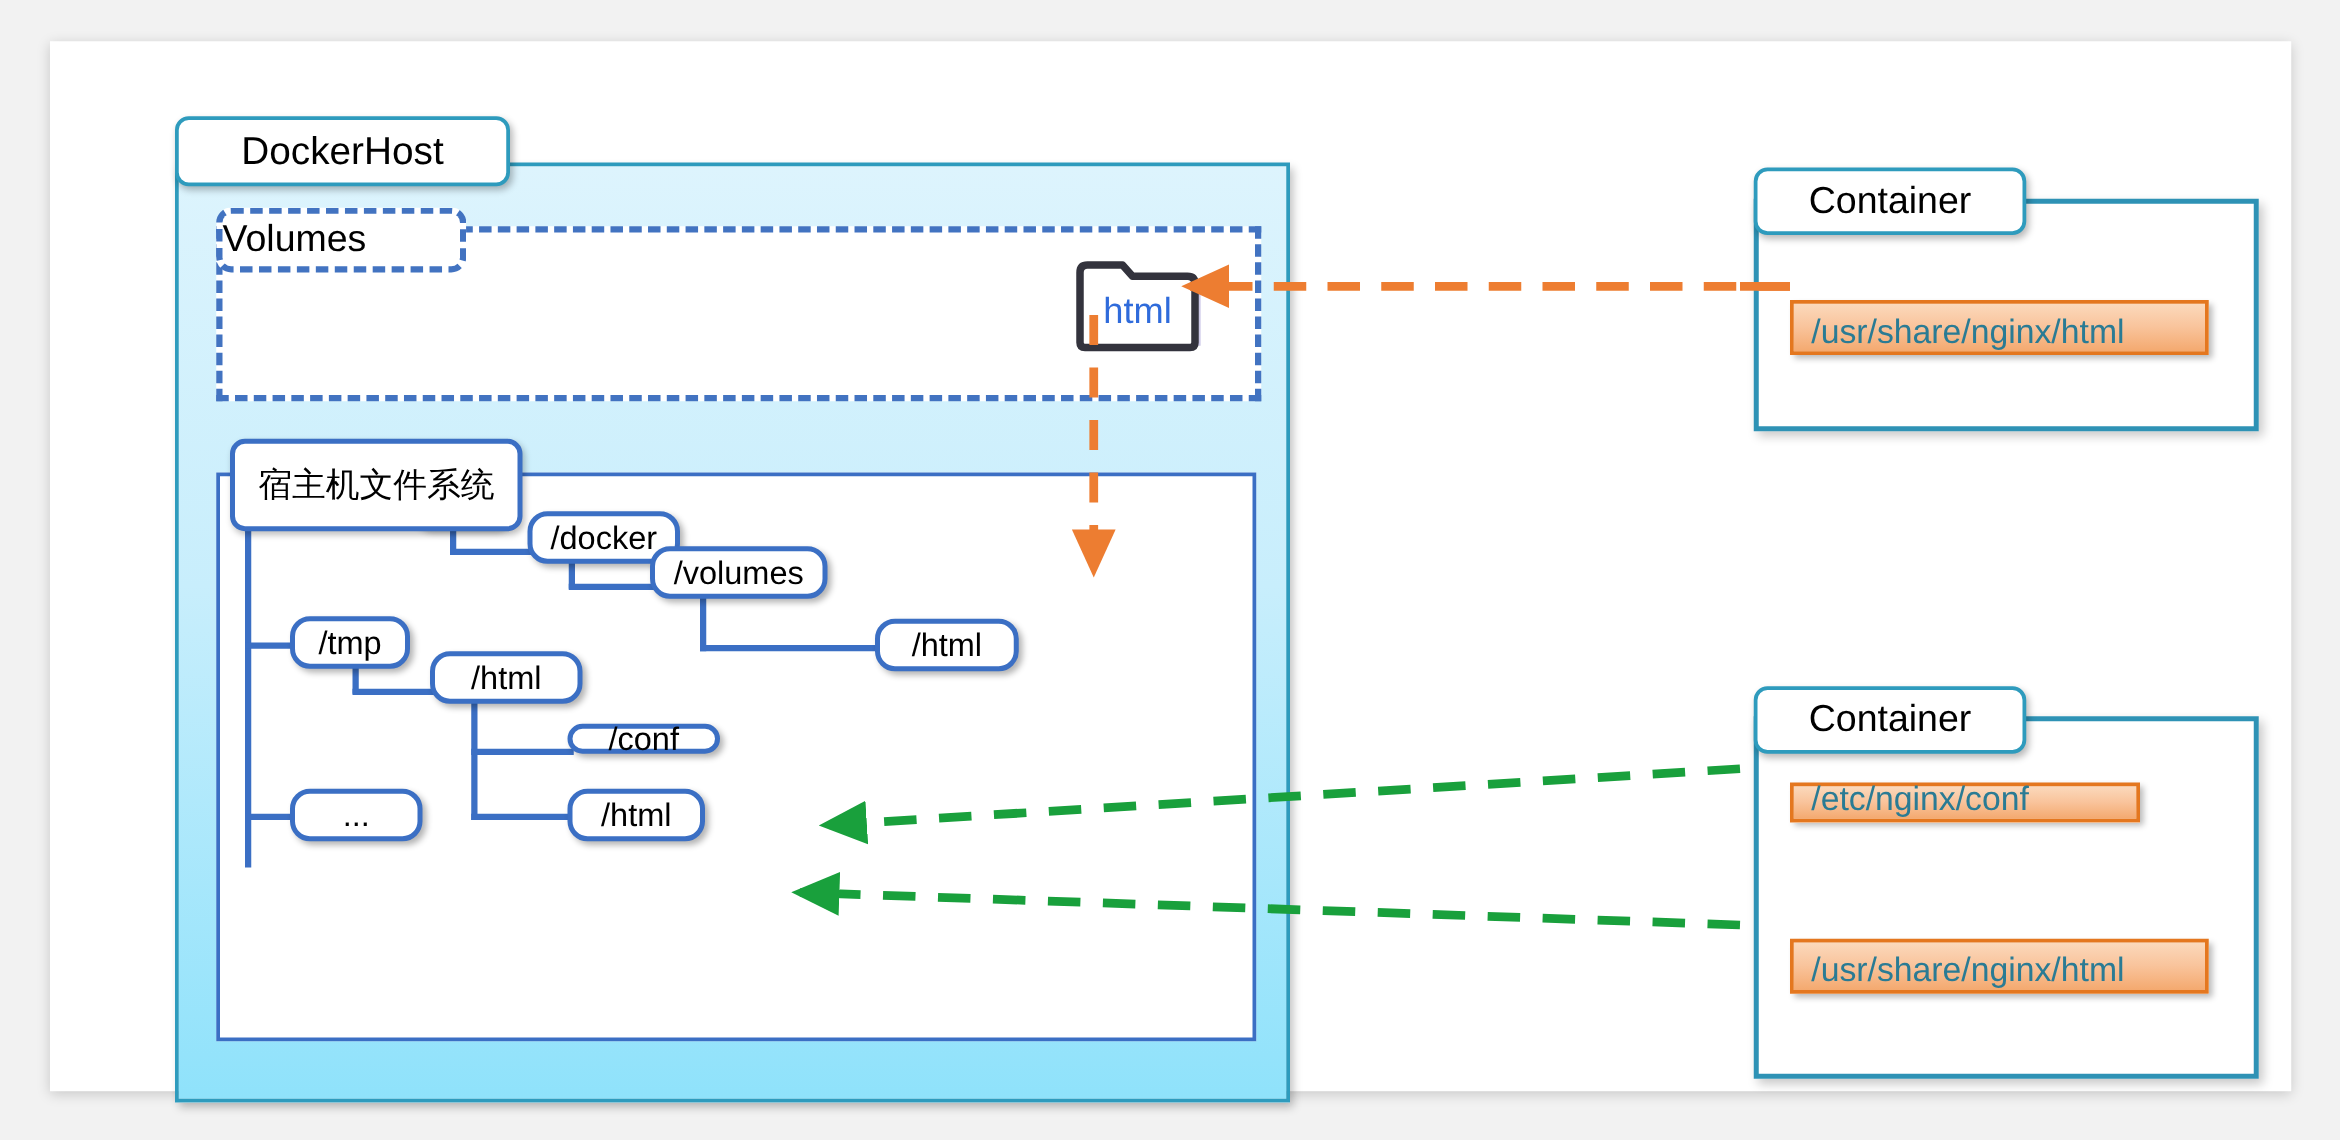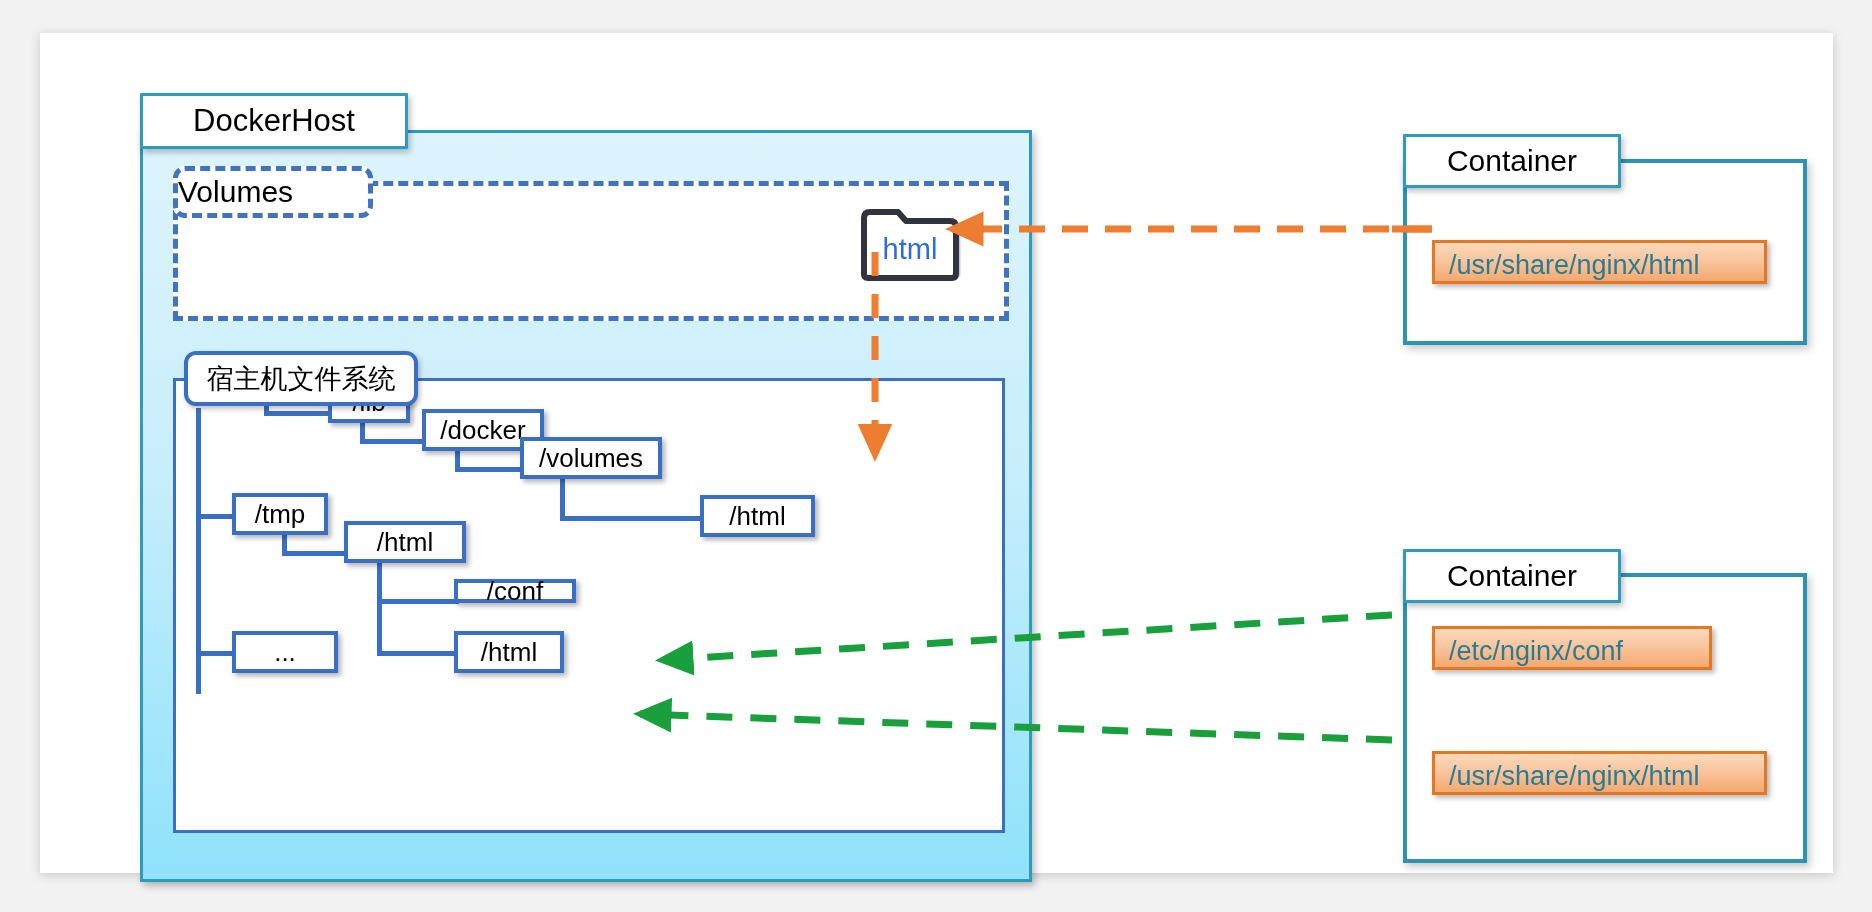--- a/index.html
+++ b/index.html
@@ -35,21 +35,21 @@
     height: 752px;
     background: linear-gradient(180deg, #ddf4fd 0%, #c8eefc 45%, #8fe2fb 100%);
     border: 3px solid #2e9bbd;
     box-sizing: border-box;
     box-shadow: 3px 4px 7px rgba(0,0,0,.25);
   }
   .label-tab {
     position: absolute;
     background: #ffffff;
     border: 3px solid #2e9bbd;
-    border-radius: 1px;
+    border-radius: 11px;
     box-sizing: border-box;
     display: flex;
     align-items: center;
     justify-content: center;
     color: #000;
     box-shadow: 2px 3px 6px rgba(0,0,0,.28);
     text-align: right;
   }
   #dockerhost-label {
     left: 100px;
@@ -120,40 +120,40 @@
     height: 455px;
     border: 3px solid #3b6fc4;
     box-sizing: border-box;
     background: #ffffff;
   }
   #hostfs-label {
     position: absolute;
     left: 144px;
     top: 318px;
     width: 234px;
-    height: 55px;
+    height: 74px;
     border: 4px solid #3b6fc4;
     border-radius: 12px;
     box-sizing: border-box;
     background: #ffffff;
     display: flex;
     align-items: center;
     justify-content: center;
     font-size: 27px;
     color: #000;
     box-shadow: 2px 3px 5px rgba(0,0,0,.25);
     z-index: 5;
   }
 
   
   .node {
     position: absolute;
     background: #ffffff;
     border: 4px solid #3b6fc4;
-    border-radius: 0;
+    border-radius: 16px;
     box-sizing: border-box;
     display: flex;
     align-items: center;
     justify-content: center;
     font-size: 26px;
     color: #000;
     box-shadow: 3px 3px 5px rgba(0,0,0,.3);
     z-index: 4;
   }
   .tline {
@@ -288,21 +288,21 @@
       <div class="ftext">html</div>
     </div>
 
     <div id="container-top-frame" class="container-frame"></div>
     <div id="container-bot-frame" class="container-frame"></div>
 
     <div class="path-chip" style="left:1392px; top:207px; width:335px; height:44px;">
       <span>/usr/share/nginx/html</span>
     </div>
 
-    <div class="path-chip" style="left:1392px; top:593px; width:280px; height:44px;">
+    <div class="path-chip" style="left:1392px; top:593px; width:280px; height:32px;">
       <span>/etc/nginx/conf</span>
     </div>
     <div class="path-chip" style="left:1392px; top:718px; width:335px; height:44px;">
       <span>/usr/share/nginx/html</span>
     </div>
 
     <div id="container-top-label" class="label-tab">
       <span>Container</span>
     </div>
     <div id="container-bot-label" class="label-tab">

